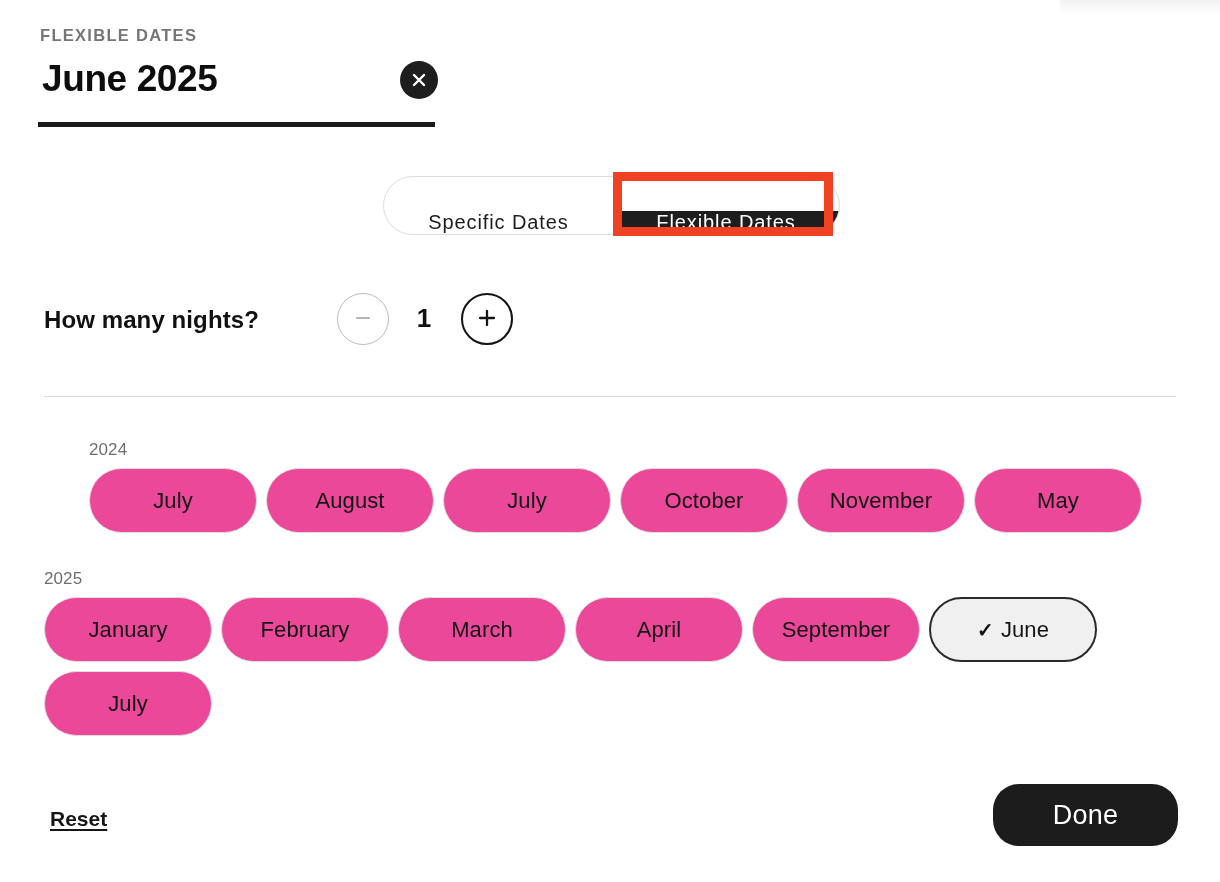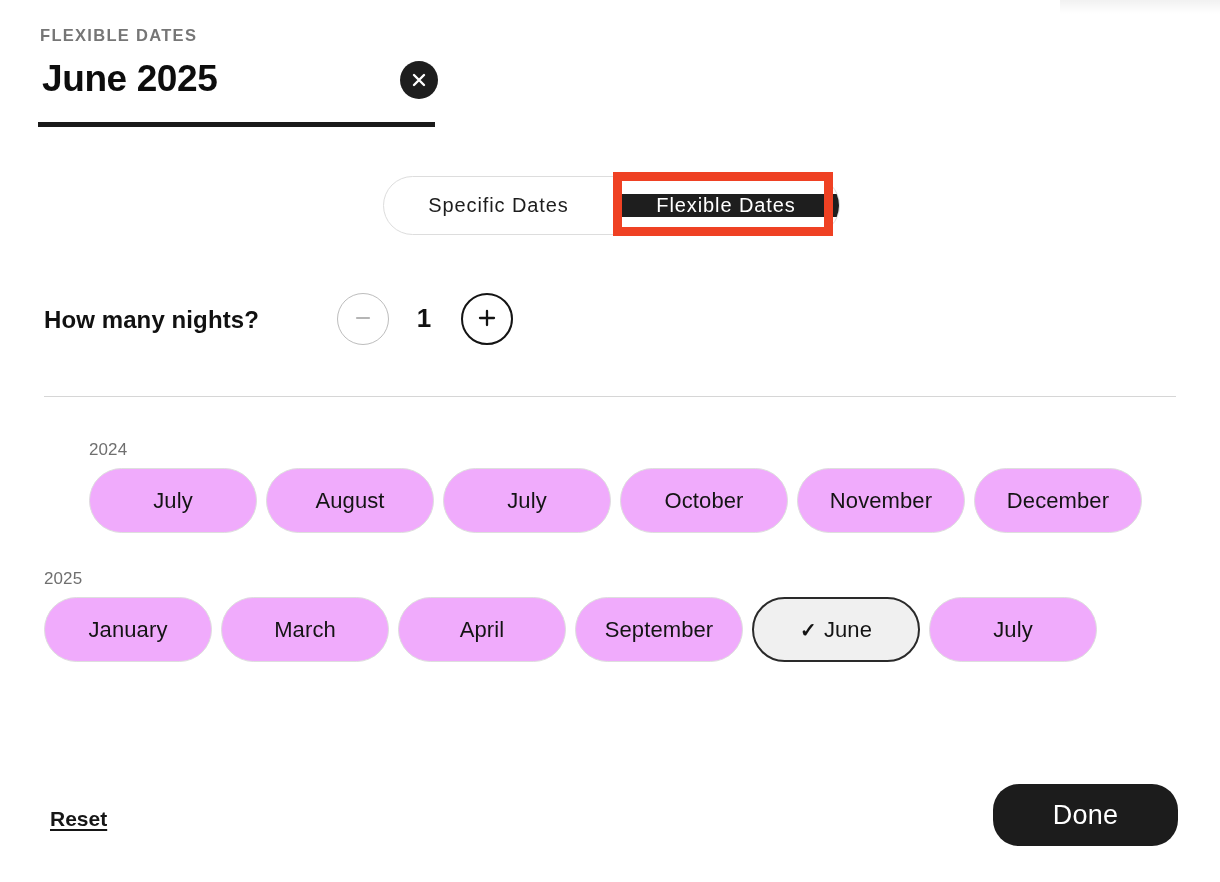--- a/index.html
+++ b/index.html
@@ -66,21 +66,21 @@
     width: 397px; height: 5px;
     background: #1a1a1a;
   }
 
   
   .tabs {
     position: absolute;
     left: 383px; top: 176px;
     height: 59px;
     display: flex;
-    align-items: center;
+    align-items: flex-end;
     border-radius: 30px;
     background: #ffffff;
     border: 1px solid #dddddd;
     overflow: hidden;
   }
   .tab {
     display: flex;
     align-items: center;
     justify-content: center;
     font-size: 20px;
@@ -168,21 +168,21 @@
   .chips-row {
     display: flex;
     flex-wrap: wrap;
     gap: 9px 9px;
     width: 1140px;
   }
   .chip {
     width: 168px;
     height: 65px;
     border-radius: 33px;
-    background: #f0abfc;
+    background: #ec4899;
     border: 1.3px solid #dedede;
     font-family: inherit;
     font-size: 22px;
     color: #141414;
     cursor: pointer;
     display: flex;
     align-items: center;
     justify-content: center;
     gap: 8px;
     letter-spacing: 0.1px;
@@ -301,34 +301,38 @@
       <button class="chip">
 
         <span>October</span>
       </button>
       <button class="chip">
 
         <span>November</span>
       </button>
       <button class="chip">
 
-        <span>December</span>
+        <span>May</span>
       </button>
     </div>
   </div>
 
   <div class="year-block year-2025">
     <div class="year-label">2025</div>
     <div class="chips-row">
       <button class="chip">
 
         <span>January</span>
       </button>
       <button class="chip">
 
+        <span>February</span>
+      </button>
+      <button class="chip">
+
         <span>March</span>
       </button>
       <button class="chip">
 
         <span>April</span>
       </button>
       <button class="chip">
 
         <span>September</span>
       </button>

